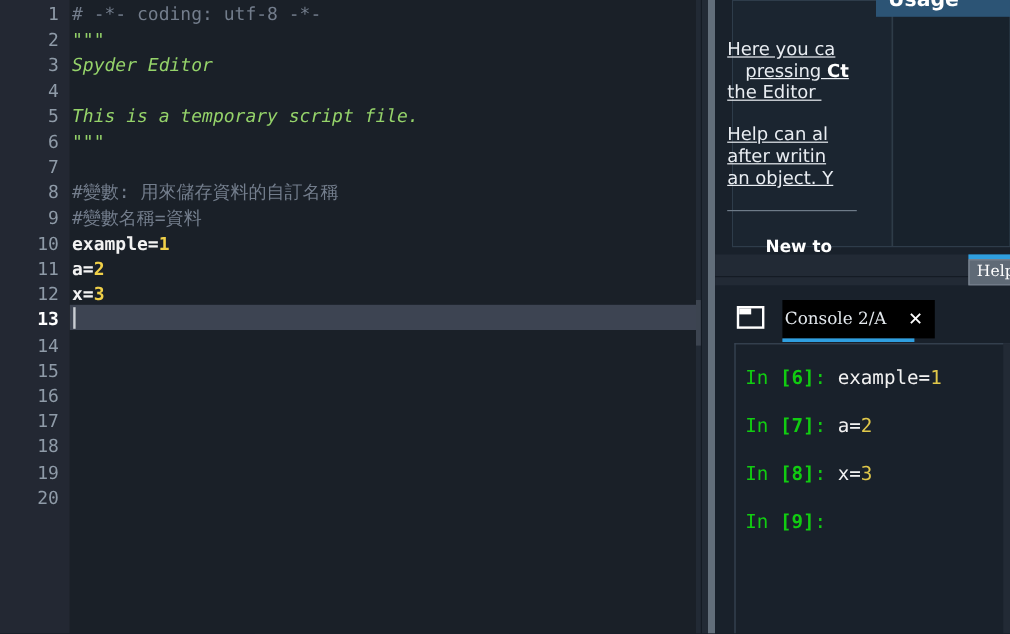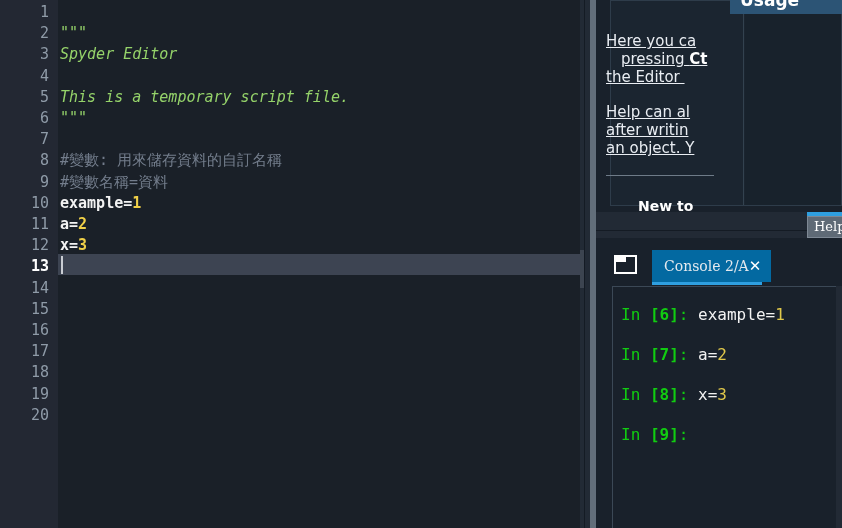--- a/index.html
+++ b/index.html
@@ -146,23 +146,23 @@
   .pane-icon{
     position:absolute;left:4px;top:5px;width:23px;height:19px;
     border:2px solid #ffffff;box-sizing:border-box;
   }
   .pane-icon:after{
     content:"";position:absolute;left:0;top:0;width:10px;height:5px;
     background:#ffffff;
   }
   .console-tab{
     position:absolute;left:42px;top:0;height:32px;
-    background:#0369a1;
-    padding:0 10px 0 12px;
-    display:flex;align-items:center;gap:0;
+    background:#000000;
+    padding:0 10px 0 2px;
+    display:flex;align-items:center;gap:18px;
     box-sizing:border-box;
   }
   .console-tab .lbl{
     font-family:"DejaVu Serif","Liberation Serif",serif;
     font-size:14px;color:#e4e9ee;white-space:nowrap;
   }
   .console-tab .xclose{
     color:#ffffff;font-size:15px;font-weight:bold;line-height:1;
   }
   .console-tab-underline{
@@ -216,20 +216,21 @@
         <div class="gutter-num" style="top: 320px;">16</div>
         <div class="gutter-num" style="top: 341.2px;">17</div>
         <div class="gutter-num" style="top: 362.4px;">18</div>
         <div class="gutter-num" style="top: 383.6px;">19</div>
         <div class="gutter-num" style="top: 404.8px;">20</div>
       </div>
 
     <div class="code-area" id="codearea">
       <div class="cur-line-hl" id="curhl" style="top: 254.4px;"></div>
       <div class="caret" id="caret" style="top: 256.4px; left: 3px;"></div>
+    <div class="code-line" style="top: 2px;"><span class="tok-comment"># -*- coding: utf-8 -*-</span></div>
         <div class="code-line" style="top: 23.2px;"><span class="tok-string-plain">"""</span></div>
         <div class="code-line" style="top: 44.4px;"><span class="tok-string">Spyder Editor</span></div>
         <div class="code-line" style="top: 86.8px;"><span class="tok-string">This is a temporary script file.</span></div>
         <div class="code-line" style="top: 108px;"><span class="tok-string-plain">"""</span></div>
         <div class="code-line" style="top: 150.4px;"><span class="tok-comment">#變數: 用來儲存資料的自訂名稱</span></div>
         <div class="code-line" style="top: 171.6px;"><span class="tok-comment">#變數名稱=資料</span></div>
         <div class="code-line" style="top: 192.8px;"><span class="tok-name">example=</span><span class="tok-num">1</span></div>
         <div class="code-line" style="top: 214px;"><span class="tok-name">a=</span><span class="tok-num">2</span></div>
         <div class="code-line" style="top: 235.2px;"><span class="tok-name">x=</span><span class="tok-num">3</span></div>
       </div>

